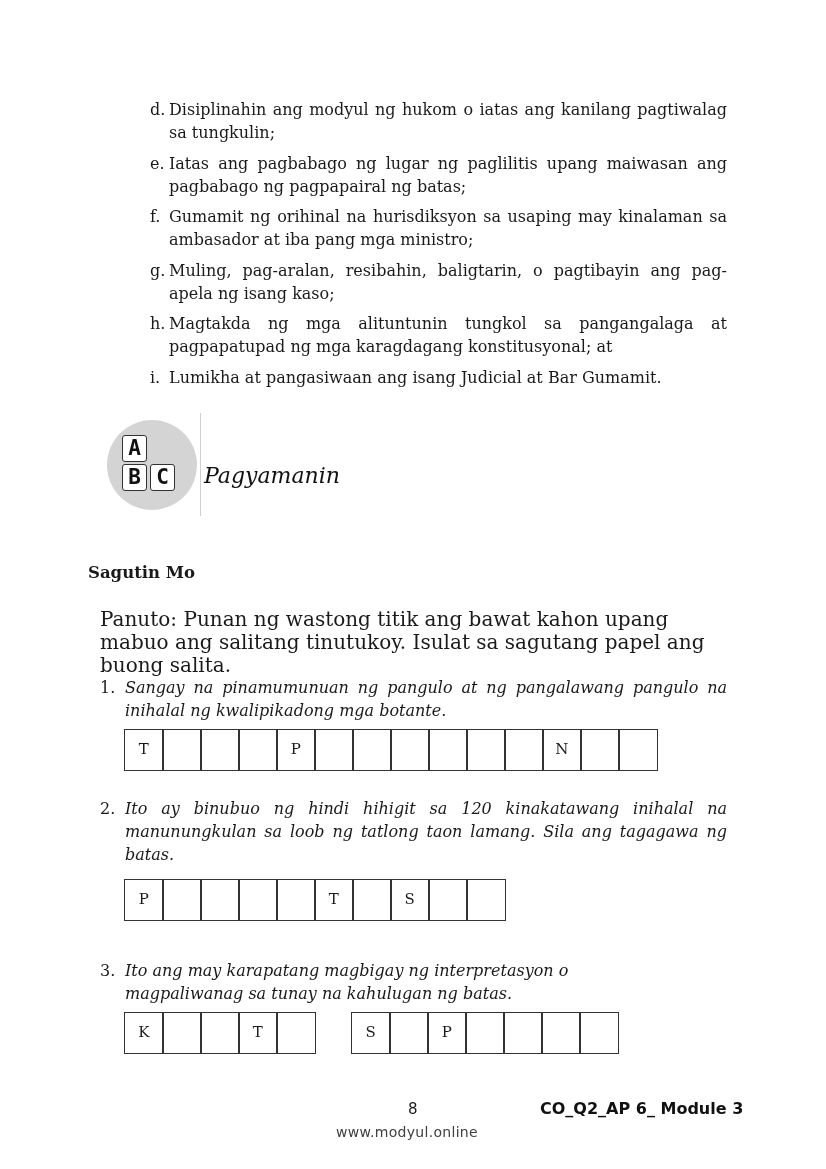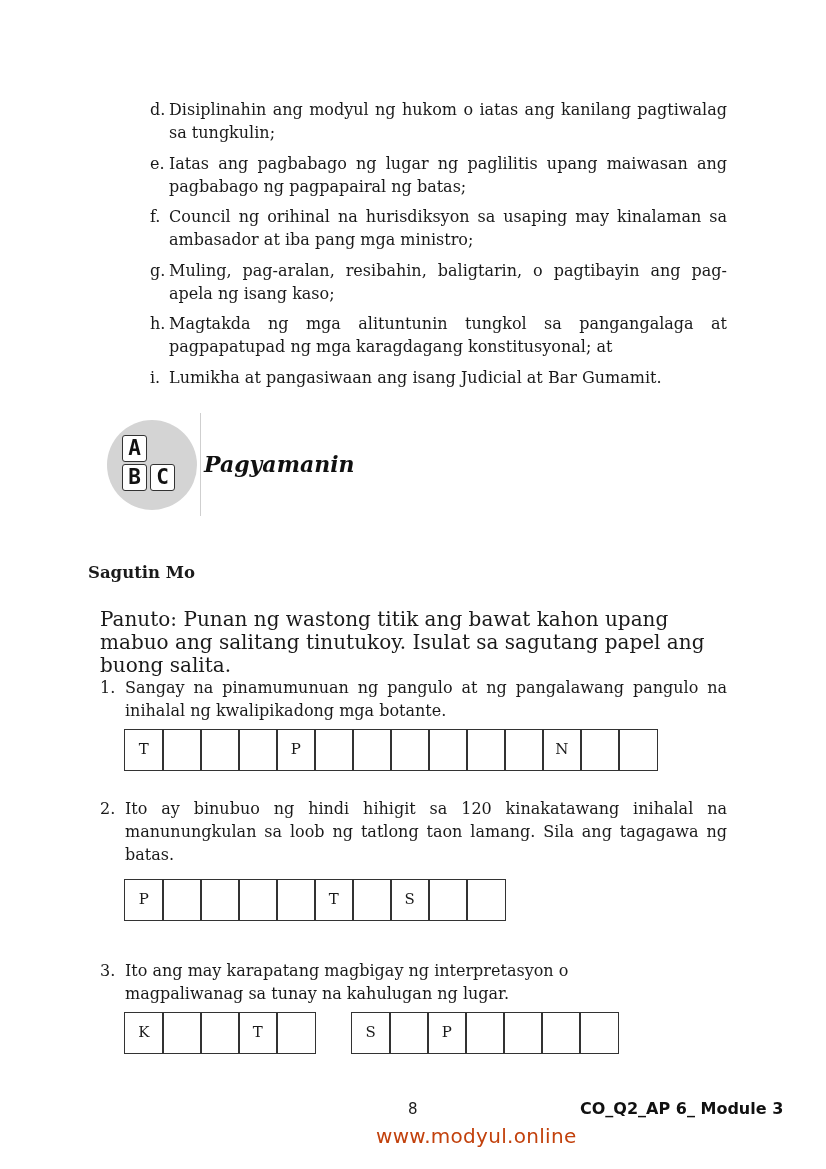--- a/index.html
+++ b/index.html
@@ -12,58 +12,58 @@
   .list-item .marker { width: 19px; flex: 0 0 19px; }
   .list-item .text { flex: 1; text-align: justify; }
 
   .header-block { position: absolute; left: 100px; top: 413px; width: 300px; height: 103px; }
   .header-rule { position: absolute; left: 100px; top: 0; width: 1px; height: 103px; background: #cfcfcf; }
   .icon-circle { position: absolute; left: 7px; top: 7px; width: 90px; height: 90px; border-radius: 50%;
                  background: #d4d4d4; }
   .block { position: absolute; width: 25px; height: 27px; background: #fff; border: 1.5px solid #333;
            border-radius: 3px; box-sizing: border-box; font-family: "DejaVu Sans Mono", "Liberation Mono", monospace;
            font-weight: bold; font-size: 21px; line-height: 24px; text-align: center; color: #111; }
-  .header-title { position: absolute; left: 104px; top: 38px; font-family: "DejaVu Serif", serif;
-                  font-style: italic; font-weight: bold; font-size: 22px; color: #111; }
+  .header-title { position: absolute; left: 104px; top: 50px; font-family: "DejaVu Serif", serif;
+                  font-style: italic; font-weight: normal; font-size: 22px; color: #111; }
 
   .subheading { position: absolute; left: 88px; top: 563px; font-weight: bold; font-size: 16.5px; }
   .instructions { position: absolute; left: 100px; top: 608px; width: 627px; font-size: 20px; line-height: 23px; }
 
   .question { position: absolute; left: 100px; width: 627px; font-size: 16px; line-height: 23px; display: flex; }
   .question .num { width: 25px; flex: 0 0 25px; }
-  .question .qtext { flex: 1; text-align: justify; }
+  .question .qtext { flex: 1; text-align: justify; font-style: italic; }
 
   .letter-row { position: absolute; display: flex; }
   .cell { width: 39.5px; height: 42px; box-sizing: border-box; border: 1.5px solid #333; margin-left: -1.5px;
           font-size: 15px; line-height: 39px; text-align: center; font-family: "DejaVu Serif", serif; }
   .cell:first-child { margin-left: 0; }
 
   .footer-page { position: absolute; left: 408px; top: 1100px; font-size: 15px;
                  font-family: "DejaVu Sans", sans-serif; }
-  .footer-code { position: absolute; left: 580px; top: 1099px; font-size: 16px; font-weight: bold;
+  .footer-code { position: absolute; left: 540px; top: 1099px; font-size: 16px; font-weight: bold;
                  font-family: "DejaVu Sans", sans-serif; color: #111; }
-  .watermark { position: absolute; left: 336px; top: 1124px; font-size: 20px; color: #c2410c;
-               font-family: "DejaVu Sans", sans-serif; letter-spacing: 0.3px; margin-left: 40px; }
+  .watermark { position: absolute; left: 336px; top: 1124px; font-size: 14px; color: #404040;
+               font-family: "DejaVu Sans", sans-serif; letter-spacing: 0.3px; }
 </style>
 </head>
 <body>
 
 <div class="page">
 
   <div class="list-item" style="top:98px">
     <span class="marker">d.</span>
     <span class="text">Disiplinahin ang modyul ng hukom o iatas ang kanilang pagtiwalag sa tungkulin;</span>
   </div>
   <div class="list-item" style="top:152px">
     <span class="marker">e.</span>
     <span class="text">Iatas ang pagbabago ng lugar ng paglilitis upang maiwasan ang pagbabago ng pagpapairal ng batas;</span>
   </div>
   <div class="list-item" style="top:205px">
     <span class="marker">f.</span>
-    <span class="text">Council ng orihinal na hurisdiksyon sa usaping may kinalaman sa ambasador at iba pang mga ministro;</span>
+    <span class="text">Gumamit ng orihinal na hurisdiksyon sa usaping may kinalaman sa ambasador at iba pang mga ministro;</span>
   </div>
   <div class="list-item" style="top:259px">
     <span class="marker">g.</span>
     <span class="text">Muling, pag-aralan, resibahin, baligtarin, o pagtibayin ang pag-apela ng isang kaso;</span>
   </div>
   <div class="list-item" style="top:312px">
     <span class="marker">h.</span>
     <span class="text">Magtakda ng mga alituntunin tungkol sa pangangalaga at pagpapatupad ng mga karagdagang konstitusyonal; at</span>
   </div>
   <div class="list-item" style="top:366px">
@@ -117,21 +117,21 @@
     <div class="cell"></div>
     <div class="cell">T</div>
     <div class="cell"></div>
     <div class="cell">S</div>
     <div class="cell"></div>
     <div class="cell"></div>
   </div>
 
   <div class="question" style="top:959px">
     <span class="num">3.</span>
-    <span class="qtext" style="text-align:left; max-width:565px;">Ito ang may karapatang magbigay ng interpretasyon o magpaliwanag sa tunay na kahulugan ng lugar.</span>
+    <span class="qtext" style="text-align:left; max-width:565px;">Ito ang may karapatang magbigay ng interpretasyon o magpaliwanag sa tunay na kahulugan ng batas.</span>
   </div>
   <div class="letter-row" style="left:124px; top:1012px;">
     <div class="cell">K</div>
     <div class="cell"></div>
     <div class="cell"></div>
     <div class="cell">T</div>
     <div class="cell"></div>
   </div>
   <div class="letter-row" style="left:351px; top:1012px;">
     <div class="cell">S</div>

